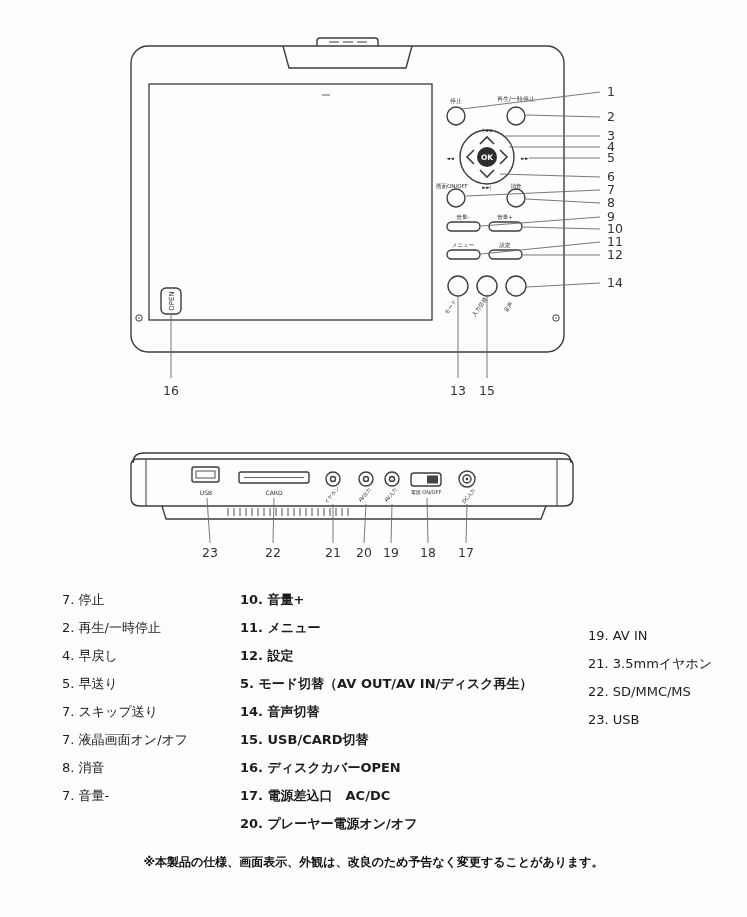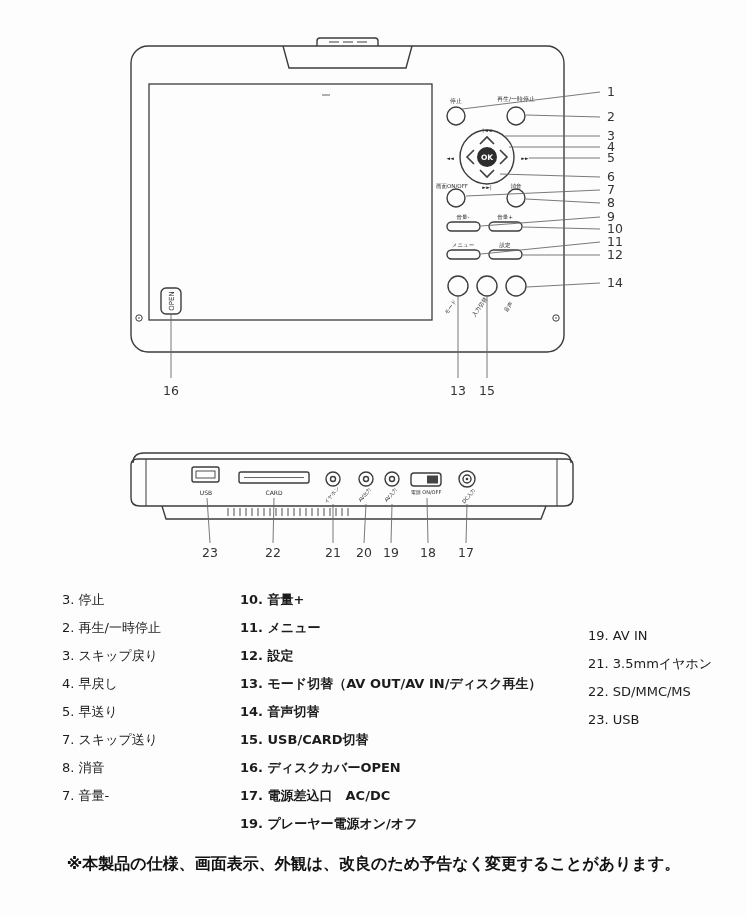--- a/index.html
+++ b/index.html
@@ -14,21 +14,21 @@
   .diagram-svg { position: absolute; top: 0; left: 0; }
   svg text { font-family: "DejaVu Sans", "Liberation Sans", sans-serif; }
   .legend { position: absolute; top: 586px; left: 0; width: 747px; font-size: 13px; }
   .legend .col { position: absolute; top: 0; }
   .col1 { left: 62px;  width: 175px; }
   .col2 { left: 240px; width: 322px; font-weight: bold; }
   .col3 { left: 588px; width: 178px; margin-top: 36px; }
   .legend .item { height: 28px; line-height: 28px; white-space: nowrap; }
   .footnote {
     position: absolute; top: 854px; left: 0; width: 747px;
-    text-align: center; font-size: 16px; font-weight: bold; color: #111;
+    text-align: center; font-size: 12px; font-weight: bold; color: #111;
   }
 </style>
 </head>
 <body>
 
 <div class="page">
 
   <svg class="diagram-svg" width="747" height="580" viewBox="0 0 747 580">
 
     <g fill="none" stroke="#3c3c3c" stroke-width="1.4">
@@ -186,39 +186,39 @@
       <text x="333" y="557" text-anchor="middle">21</text>
       <text x="364" y="557" text-anchor="middle">20</text>
       <text x="391" y="557" text-anchor="middle">19</text>
       <text x="428" y="557" text-anchor="middle">18</text>
       <text x="466" y="557" text-anchor="middle">17</text>
     </g>
   </svg>
 
   <div class="legend">
     <div class="col col1">
-      <div class="item">3. 停止</div>
+      <div class="item">7. 停止</div>
       <div class="item">2. 再生/一時停止</div>
-      <div class="item">3. スキップ戻り</div>
       <div class="item">4. 早戻し</div>
       <div class="item">5. 早送り</div>
       <div class="item">7. スキップ送り</div>
+      <div class="item">7. 液晶画面オン/オフ</div>
       <div class="item">8. 消音</div>
       <div class="item">7. 音量-</div>
     </div>
     <div class="col col2">
       <div class="item">10. 音量+</div>
       <div class="item">11. メニュー</div>
       <div class="item">12. 設定</div>
-      <div class="item">13. モード切替（AV OUT/AV IN/ディスク再生）</div>
+      <div class="item">5. モード切替（AV OUT/AV IN/ディスク再生）</div>
       <div class="item">14. 音声切替</div>
       <div class="item">15. USB/CARD切替</div>
       <div class="item">16. ディスクカバーOPEN</div>
       <div class="item">17. 電源差込口　AC/DC</div>
-      <div class="item">19. プレーヤー電源オン/オフ</div>
+      <div class="item">20. プレーヤー電源オン/オフ</div>
     </div>
     <div class="col col3">
       <div class="item">19. AV IN</div>
       <div class="item">21. 3.5mmイヤホン</div>
       <div class="item">22. SD/MMC/MS</div>
       <div class="item">23. USB</div>
     </div>
   </div>
 
   <div class="footnote">※本製品の仕様、画面表示、外観は、改良のため予告なく変更することがあります。</div>

